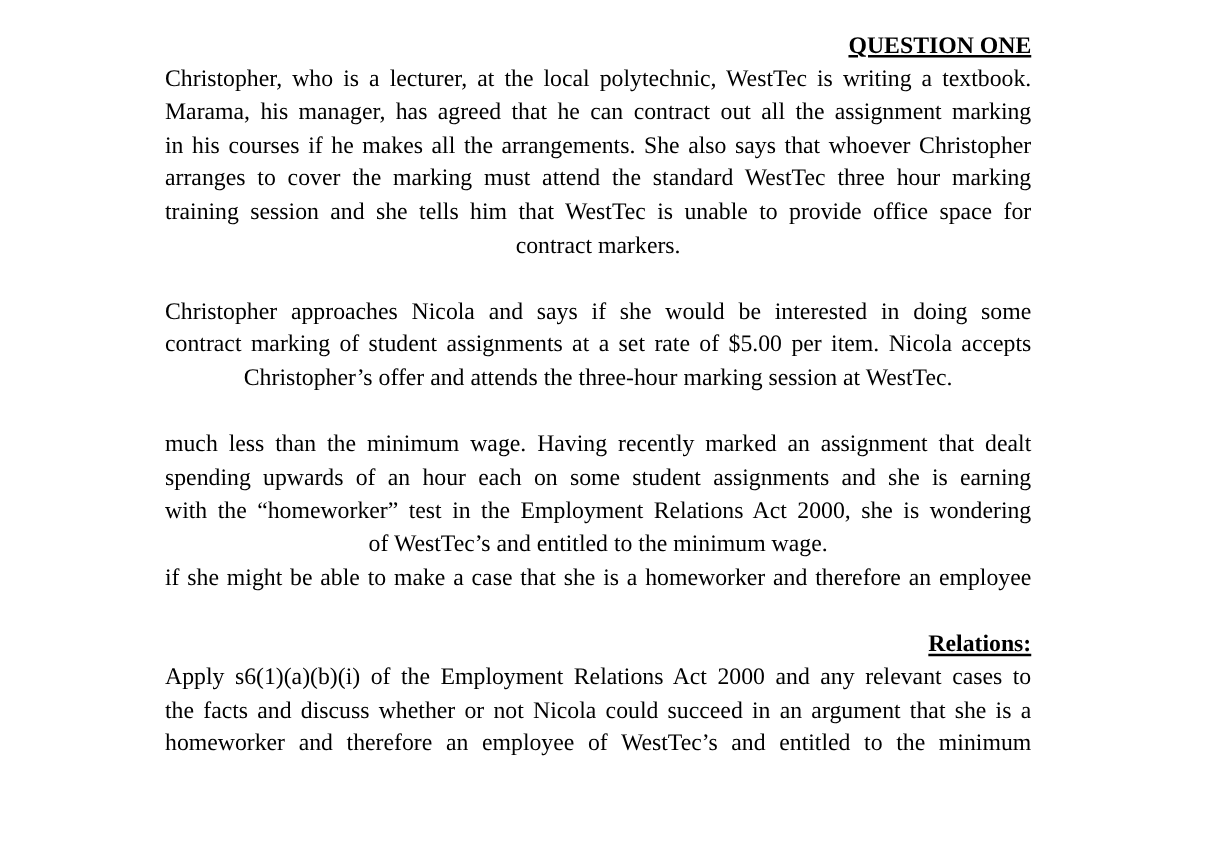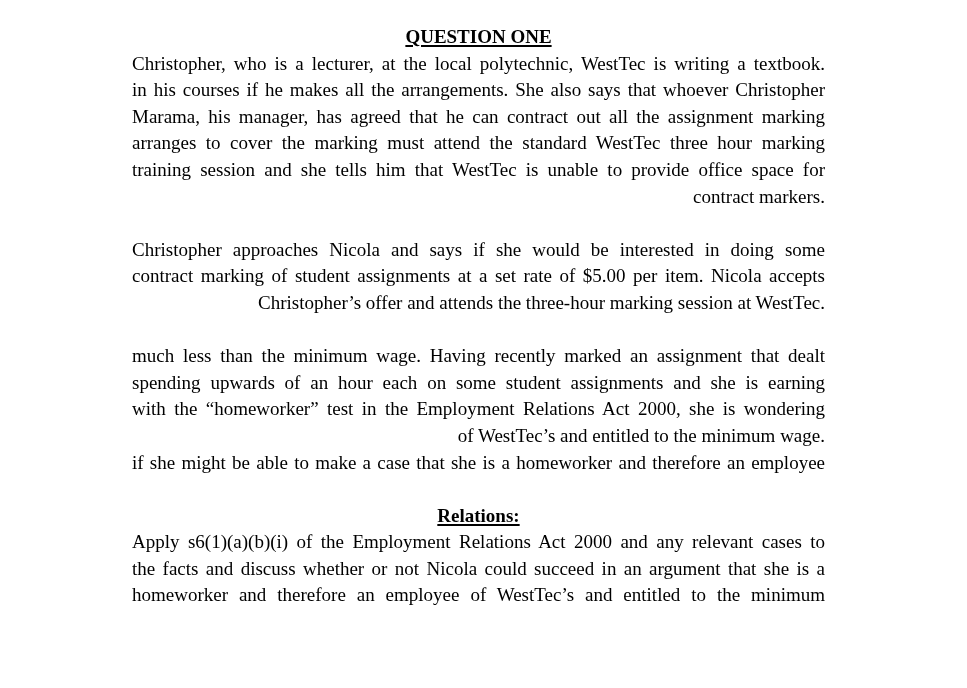--- a/index.html
+++ b/index.html
@@ -19,53 +19,53 @@
   .text-block {
     position: absolute;
     left: 132px;
     top: 24px;
     width: 693px;
     font-size: 19px;
     line-height: 26.6px;
   }
   .heading {
     font-weight: bold;
-    text-align: center;
+    text-align: right;
   }
   .heading-text {
     text-decoration: underline;
     text-decoration-thickness: 1.6px;
     text-underline-offset: 2px;
   }
   .para {
     margin: 0 0 26.6px 0;
   }
   .para:last-child {
     margin-bottom: 0;
   }
   .line {
     text-align: justify;
     text-align-last: justify;
     white-space: normal;
   }
   .line.last {
-    text-align: right;
+    text-align: center;
     text-align-last: auto;
   }
 </style>
 </head>
 <body>
 
 <div class="page" style="--page-bg: #ffffff; --text-color: #000000;">
   <div class="text-block" id="doc-root">
       <div class="heading"><span class="heading-text">QUESTION ONE</span></div>
       <div class="para">
         <div class="line">Christopher, who is a lecturer, at the local polytechnic, WestTec is writing a textbook.</div>
+        <div class="line">Marama, his manager, has agreed that he can contract out all the assignment marking</div>
         <div class="line">in his courses if he makes all the arrangements. She also says that whoever Christopher</div>
-        <div class="line">Marama, his manager, has agreed that he can contract out all the assignment marking</div>
         <div class="line">arranges to cover the marking must attend the standard WestTec three hour marking</div>
         <div class="line">training session and she tells him that WestTec is unable to provide office space for</div>
         <div class="line last">contract markers.</div>
       </div>
       <div class="para">
         <div class="line">Christopher approaches Nicola and says if she would be interested in doing some</div>
         <div class="line">contract marking of student assignments at a set rate of $5.00 per item. Nicola accepts</div>
         <div class="line last">Christopher’s offer and attends the three-hour marking session at WestTec.</div>
       </div>
       <div class="para">

